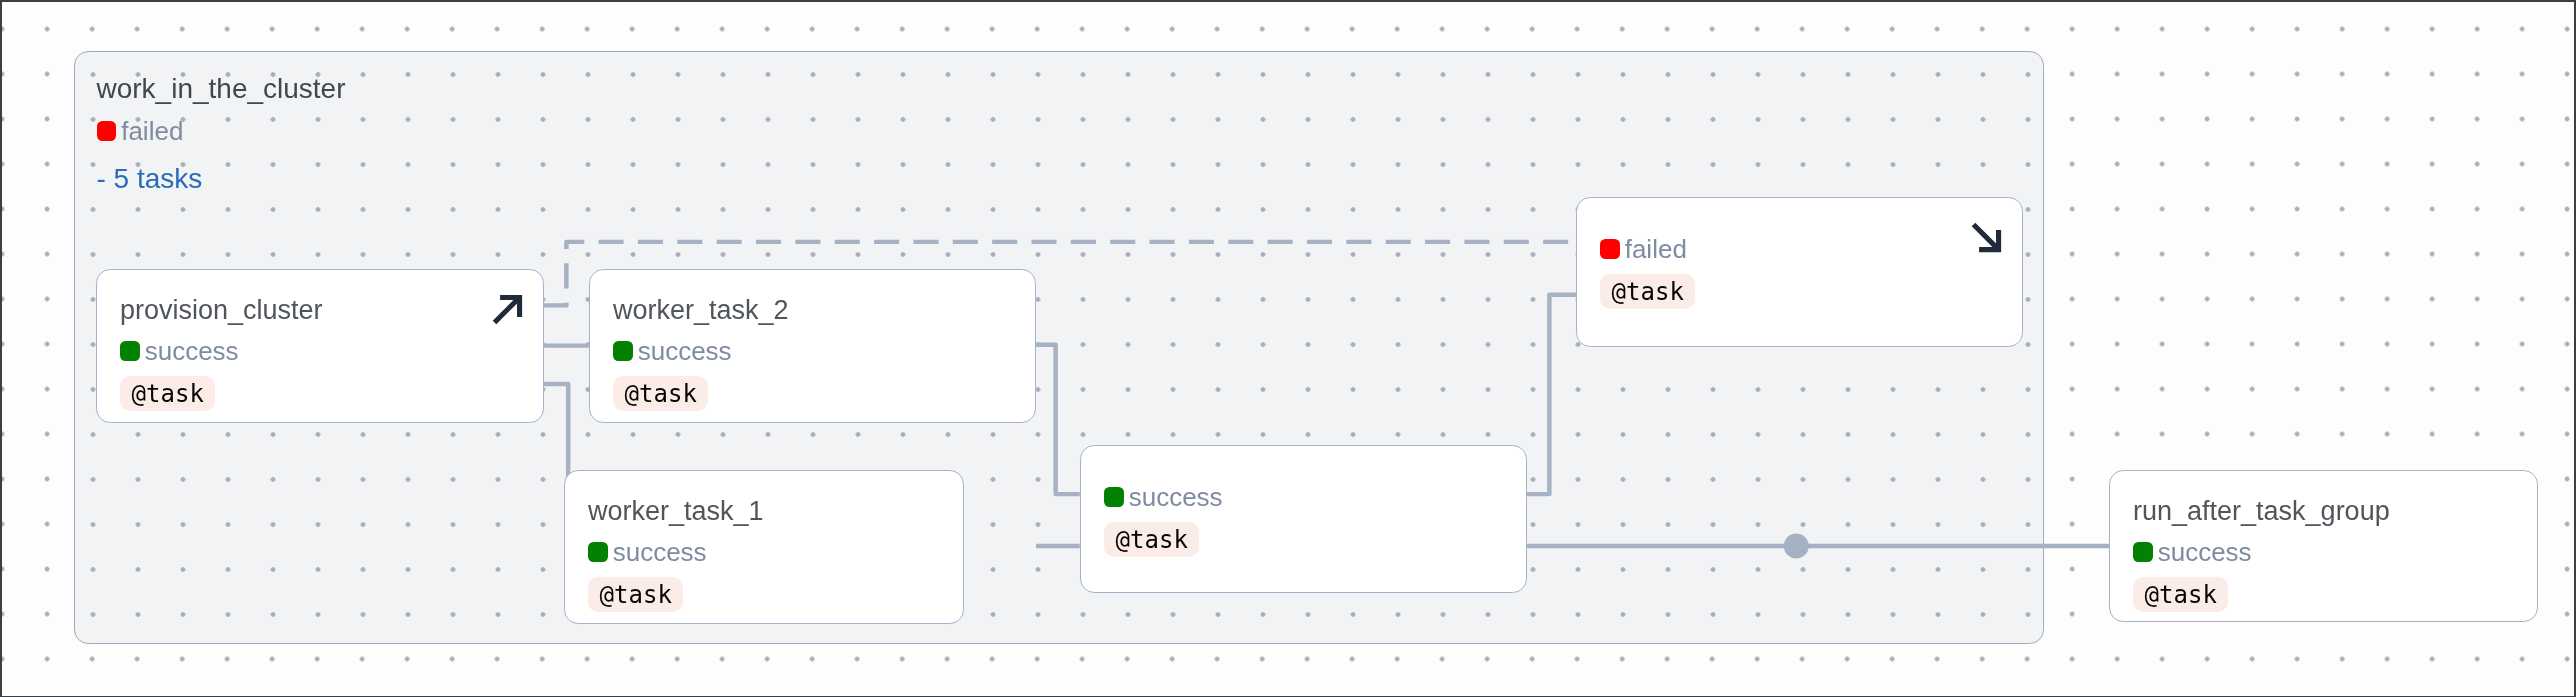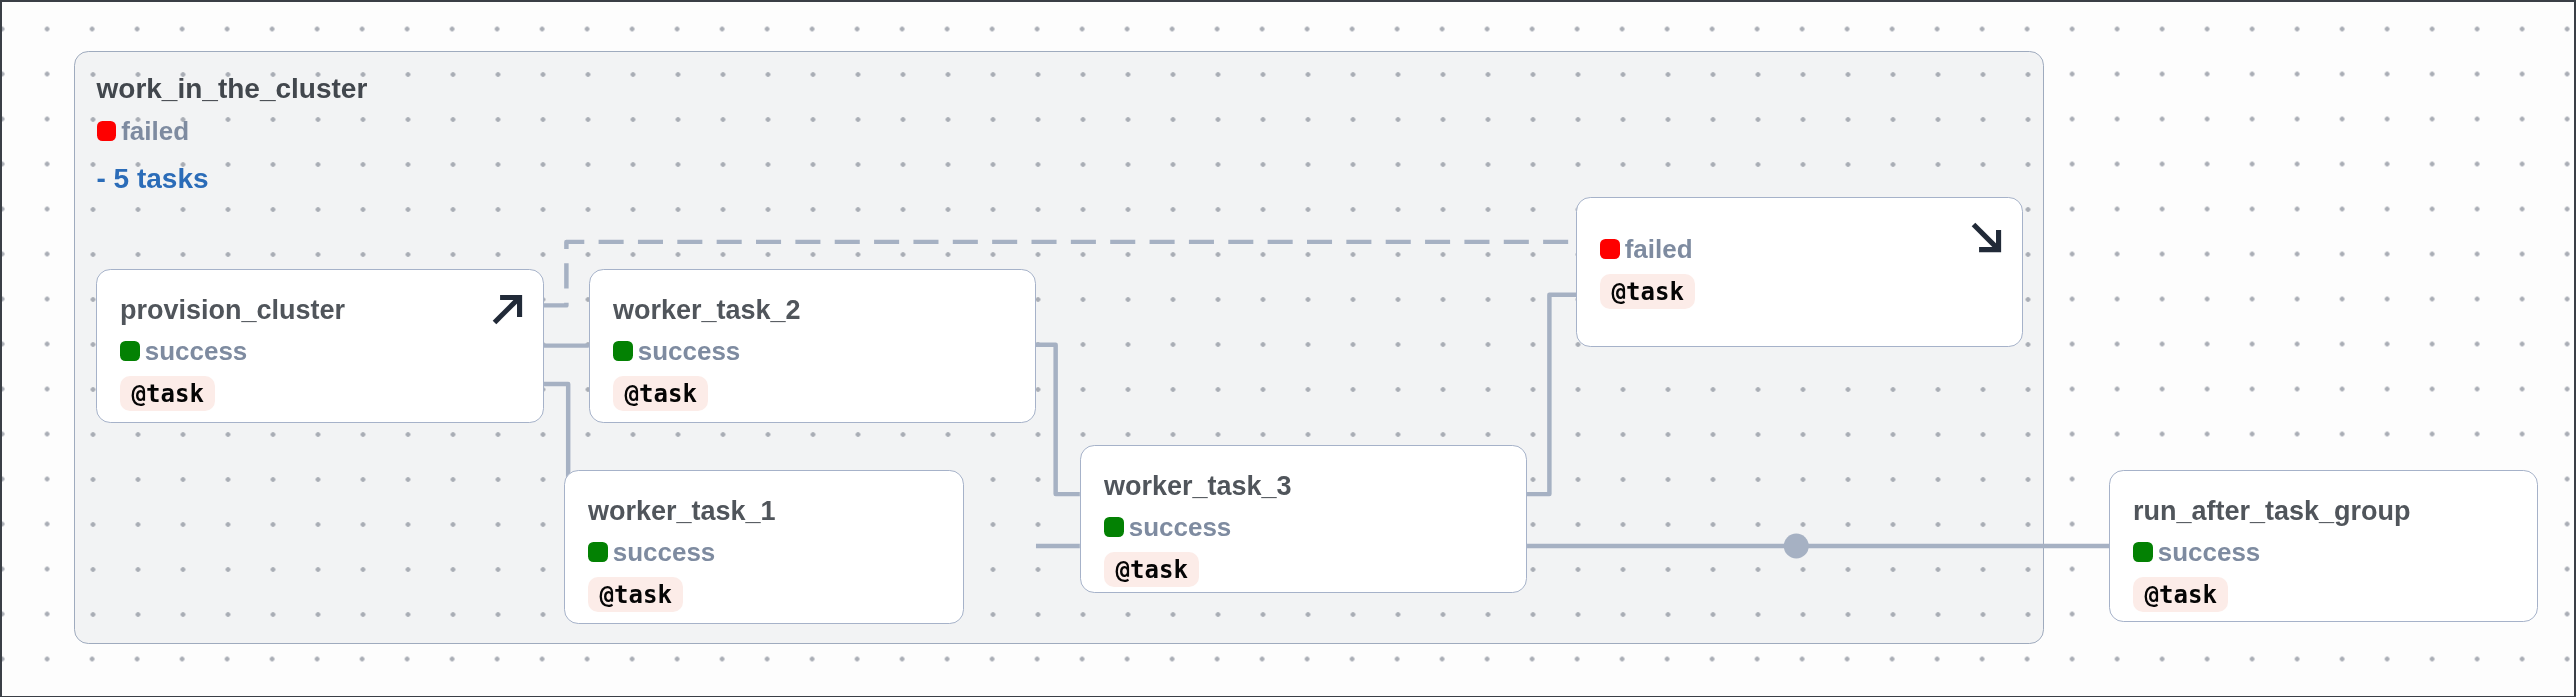--- a/index.html
+++ b/index.html
@@ -3,21 +3,20 @@
 <meta charset="utf-8">
 <style>
   html,body{margin:0;padding:0;background:#fff;}
   .stage{
     position:relative;width:2576px;height:698px;box-sizing:border-box;
     border:2.7px solid #3a3f46;overflow:hidden;
     background-color:#fdfdfd;
     background-image:radial-gradient(circle,#a9adb5 0 2px,rgba(0,0,0,0) 2.6px);
     background-size:45px 45px;background-position:-22.4px 4.5px;
     font-family:"Liberation Sans",sans-serif;
-    font-weight:bold;
   }
   .group-box{
     position:absolute;box-sizing:border-box;border:1.8px solid #9fabbe;border-radius:14.3px;
     background-color:#f2f3f4;
     background-image:radial-gradient(circle,#a9adb5 0 2px,rgba(0,0,0,0) 2.6px);
     background-size:45px 45px;background-position:-4.5px 0px;
   }
   .group-header{position:absolute;left:21.5px;top:21.5px;}
   .group-title{font-size:28px;line-height:30px;color:#42474d;}
   .status-row{display:flex;align-items:center;gap:5px;}
@@ -102,21 +101,20 @@
     <div class="node-title">worker_task_1</div>
     <div class="status-row">
       <span class="status-square" style="background: rgb(3, 129, 3);"></span>
       <span class="status-label">success</span>
     </div>
     <span class="chip">@task</span>
   </div>
       <div class="node" style="left: 1078px; top: 443px; width: 447px; height: 148px;">
     
     
-    <div class="node-title">worker_task_3</div>
     <div class="status-row">
       <span class="status-square" style="background: rgb(3, 129, 3);"></span>
       <span class="status-label">success</span>
     </div>
     <span class="chip">@task</span>
   </div>
       <div class="node" style="left: 1574px; top: 195px; width: 447px; height: 150px;">
     
     <span class="node-icon icon-teardown show">
       <svg viewBox="0 0 42 42" fill="none" stroke-width="5.5" stroke="#212a38">

